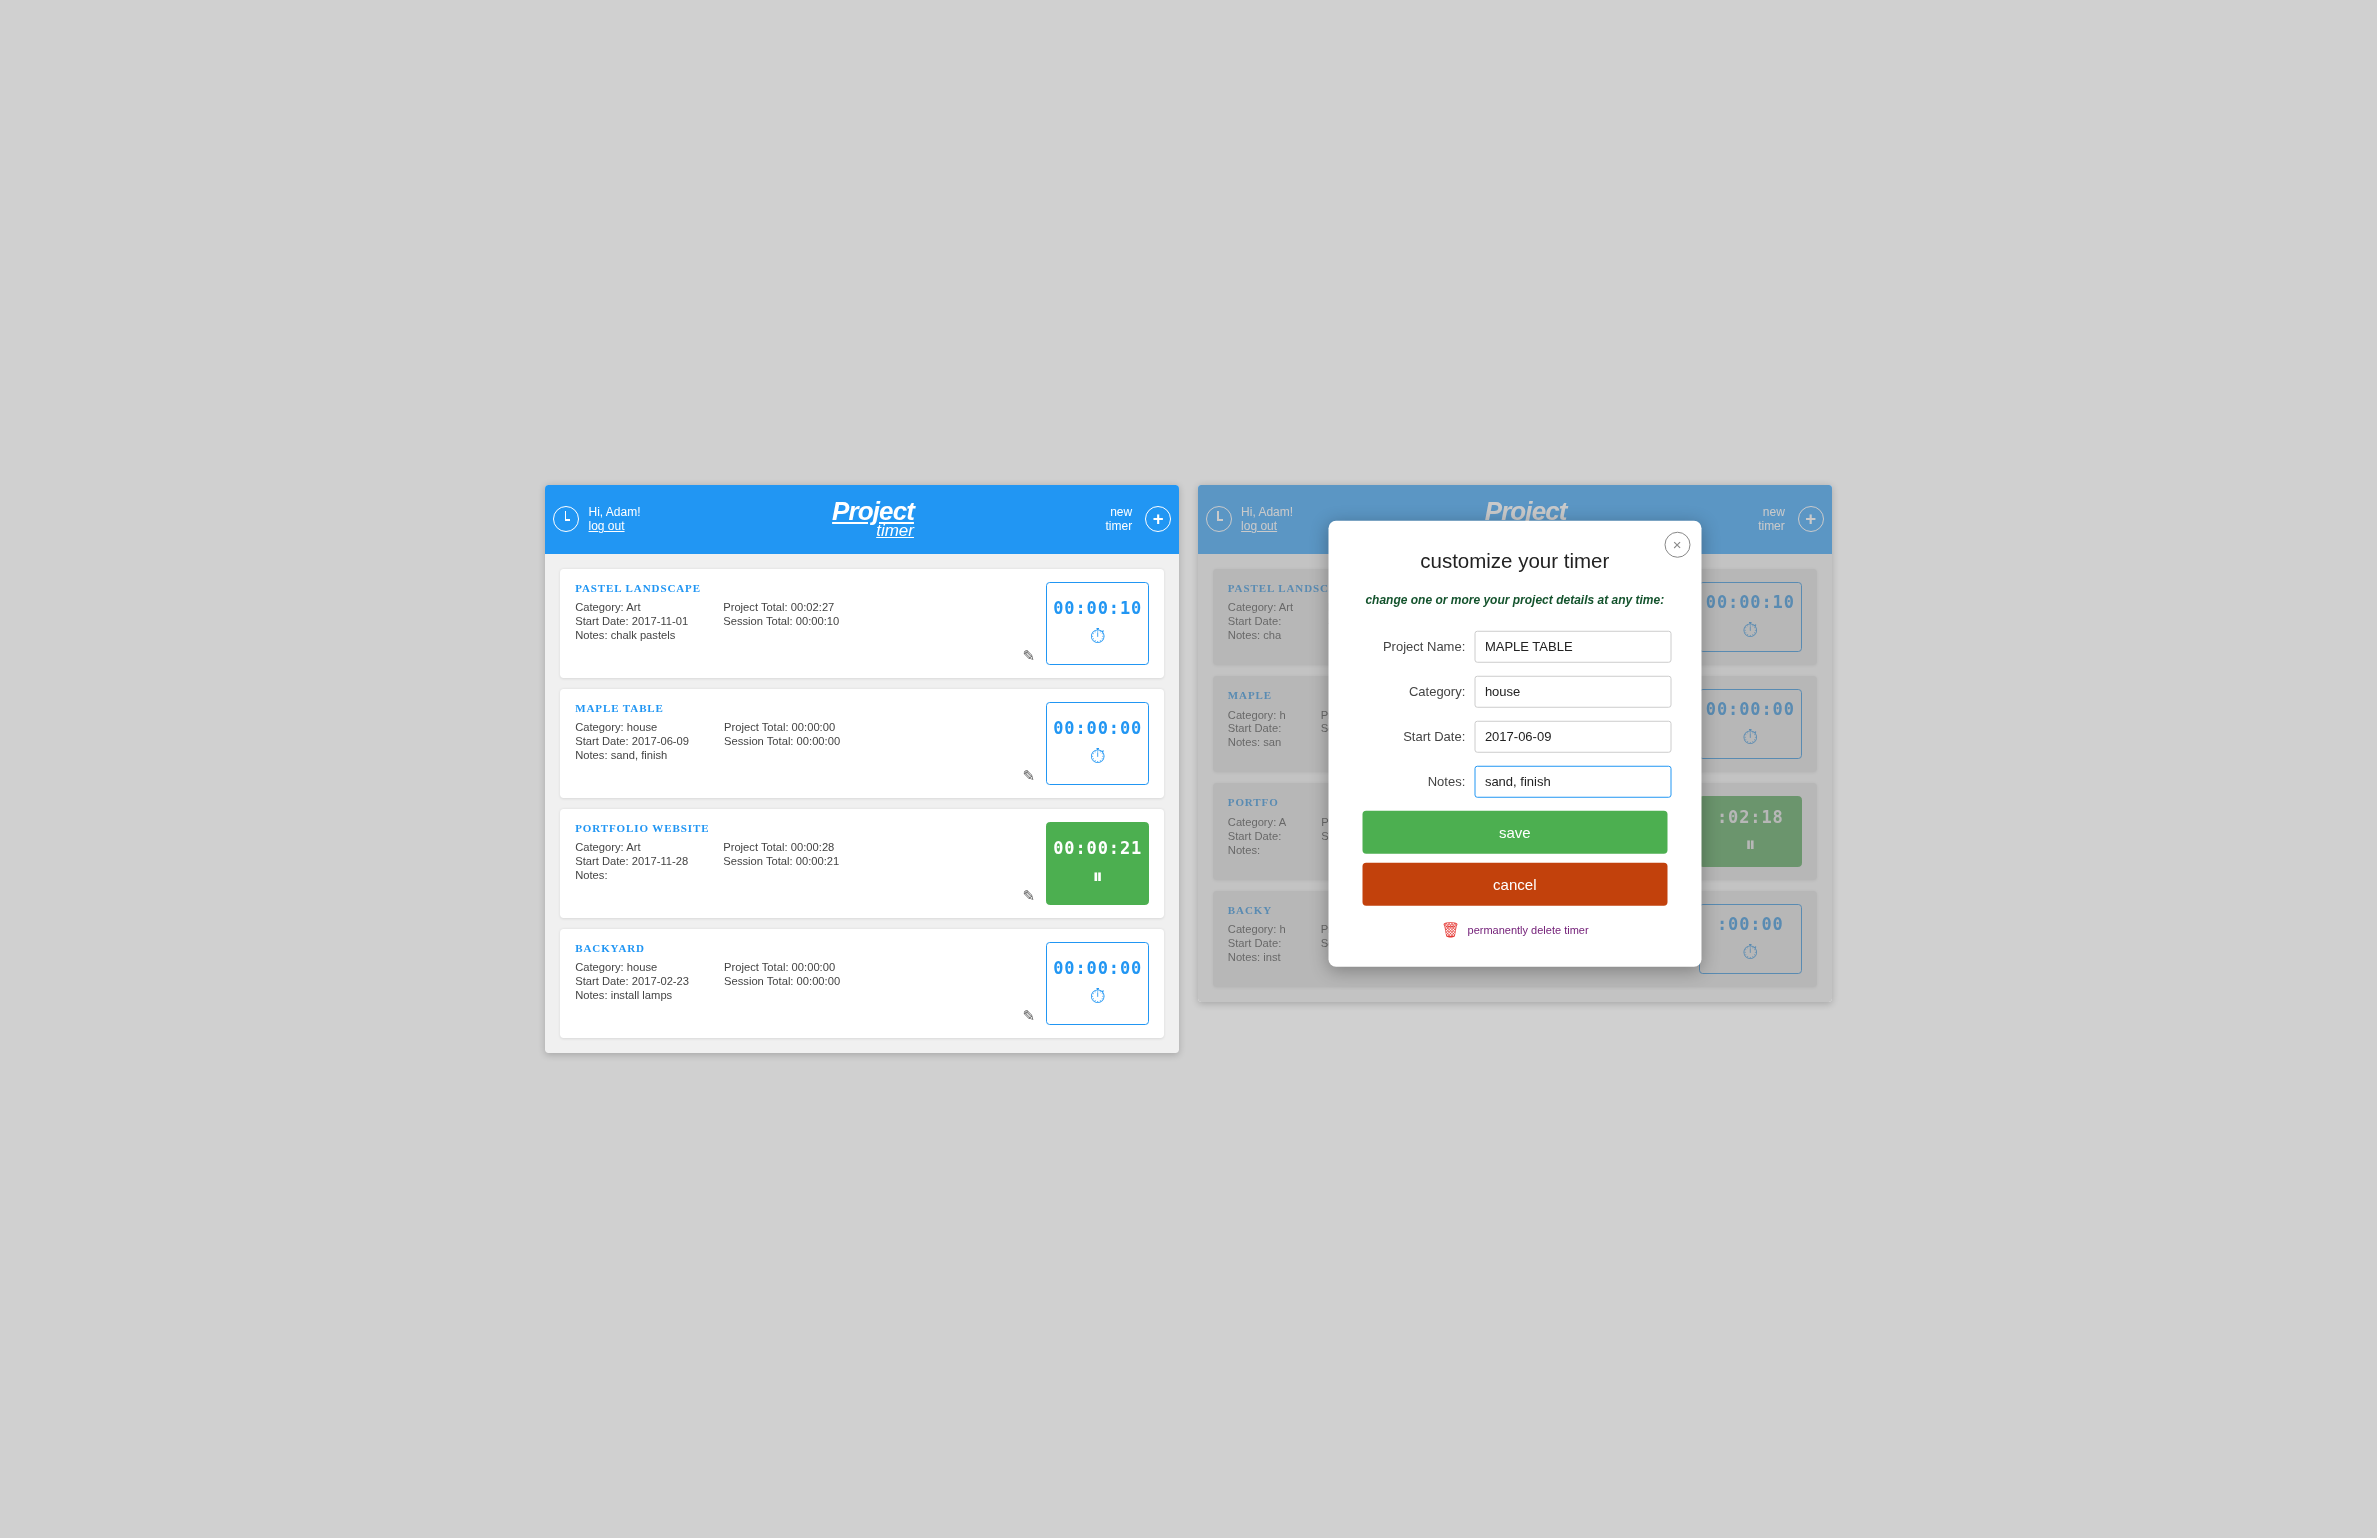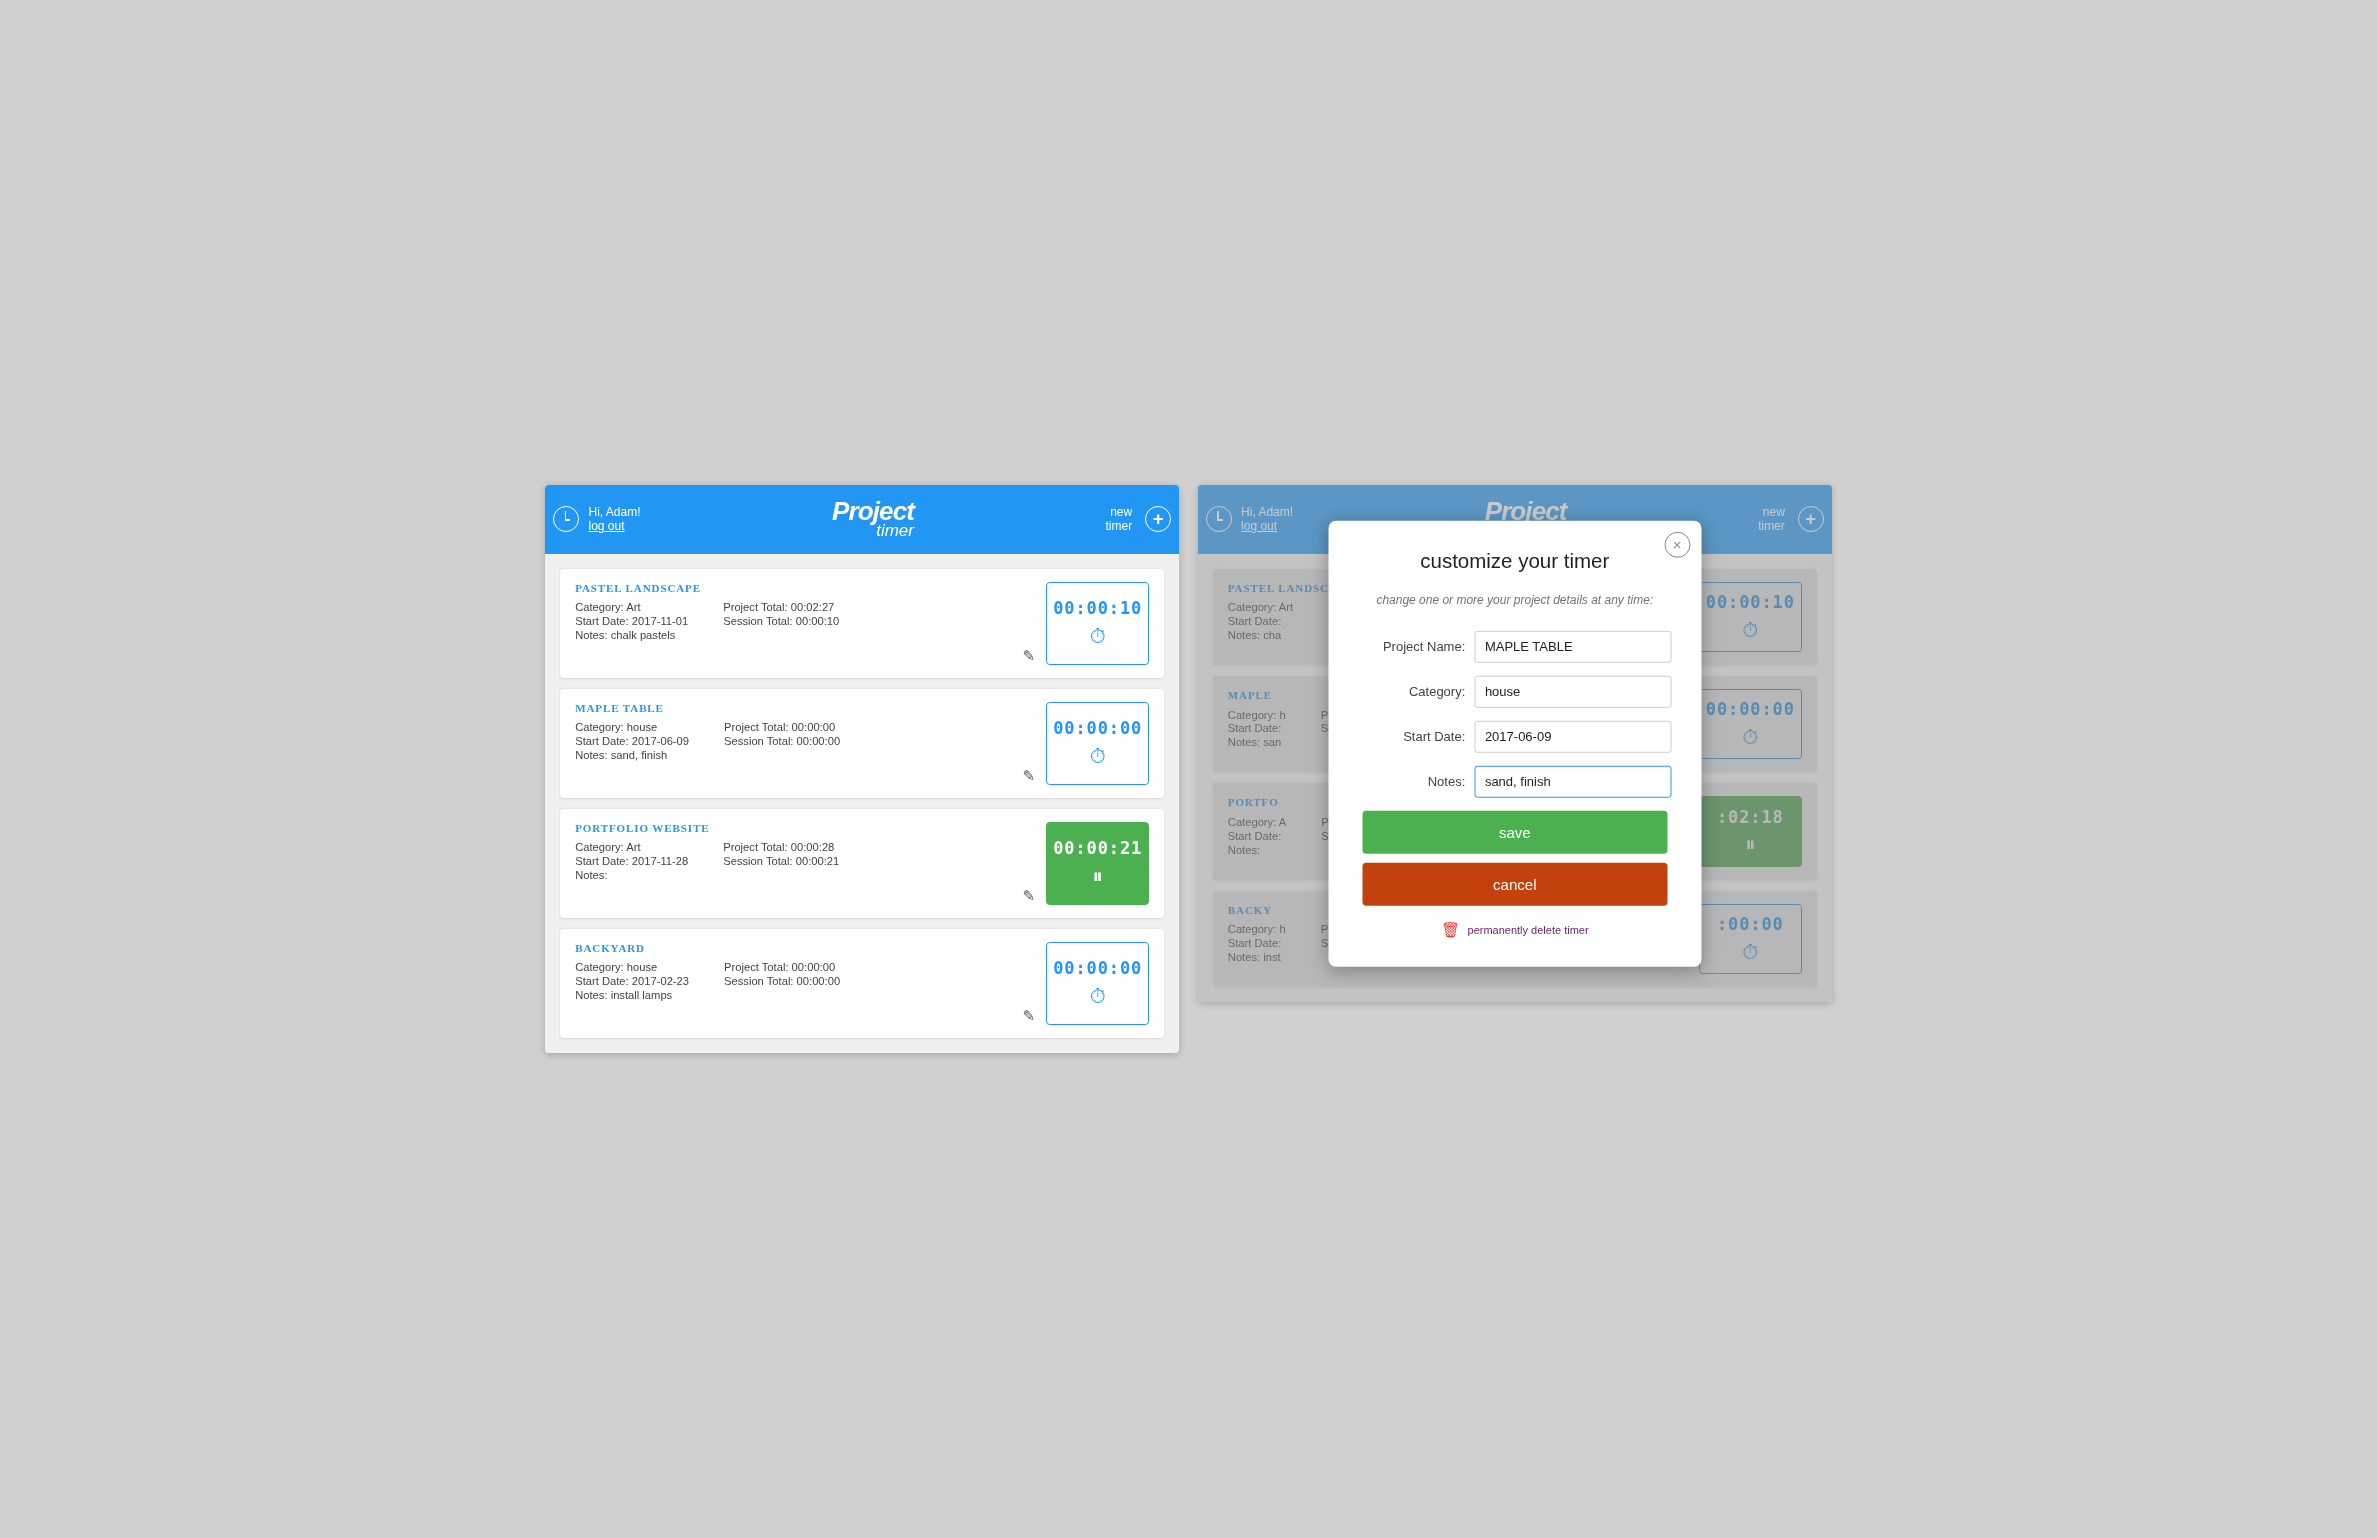--- a/index.html
+++ b/index.html
@@ -65,20 +65,21 @@
       position: absolute;
       width: 5.6px;
       height: 1.9px;
       background: white;
       top: 11.2px;
       left: 10.3px;
     }
     .header-logo {
       text-align: center;
       color: white;
+      text-decoration: underline;
     }
     .logo-project {
       font-size: 26px;
       font-style: italic;
       font-weight: bold;
       letter-spacing: -0.9px;
       line-height: 1;
     }
     .logo-timer {
       font-size: 17px;
@@ -229,25 +230,26 @@
     }
     .modal-title {
       font-size: 20.5px;
       font-weight: normal;
       text-align: center;
       margin-bottom: 19px;
       color: #222;
     }
     .modal-subtitle {
       font-size: 12px;
-      color: #737373;
+      color: #14532d;
       text-align: center;
       font-style: italic;
       margin-bottom: 22.4px;
       line-height: 1.4;
+      font-weight: bold;
     }
     .form-row {
       display: flex;
       align-items: center;
       margin-bottom: 13px;
       gap: 9.3px;
     }
     .form-label {
       font-size: 13px;
       color: #444;

